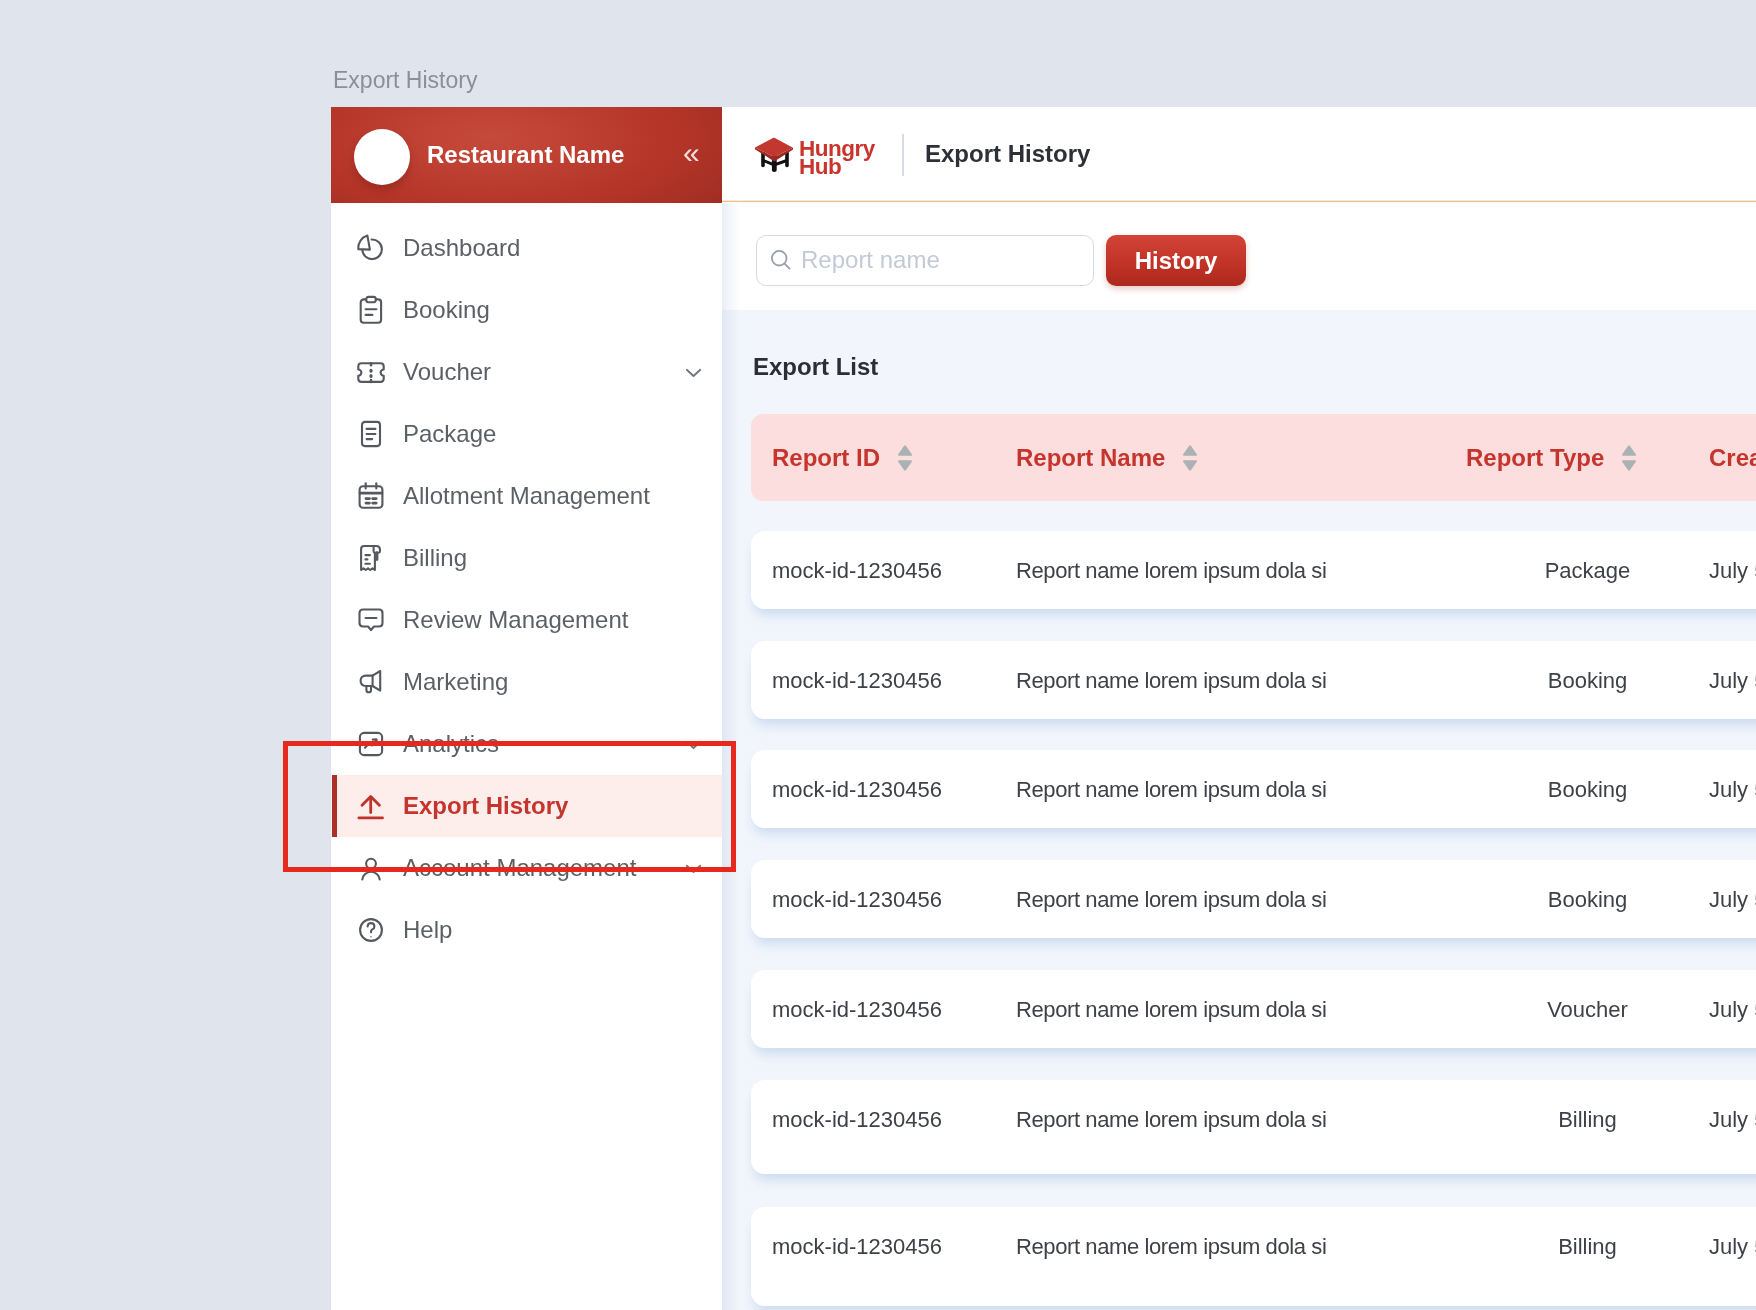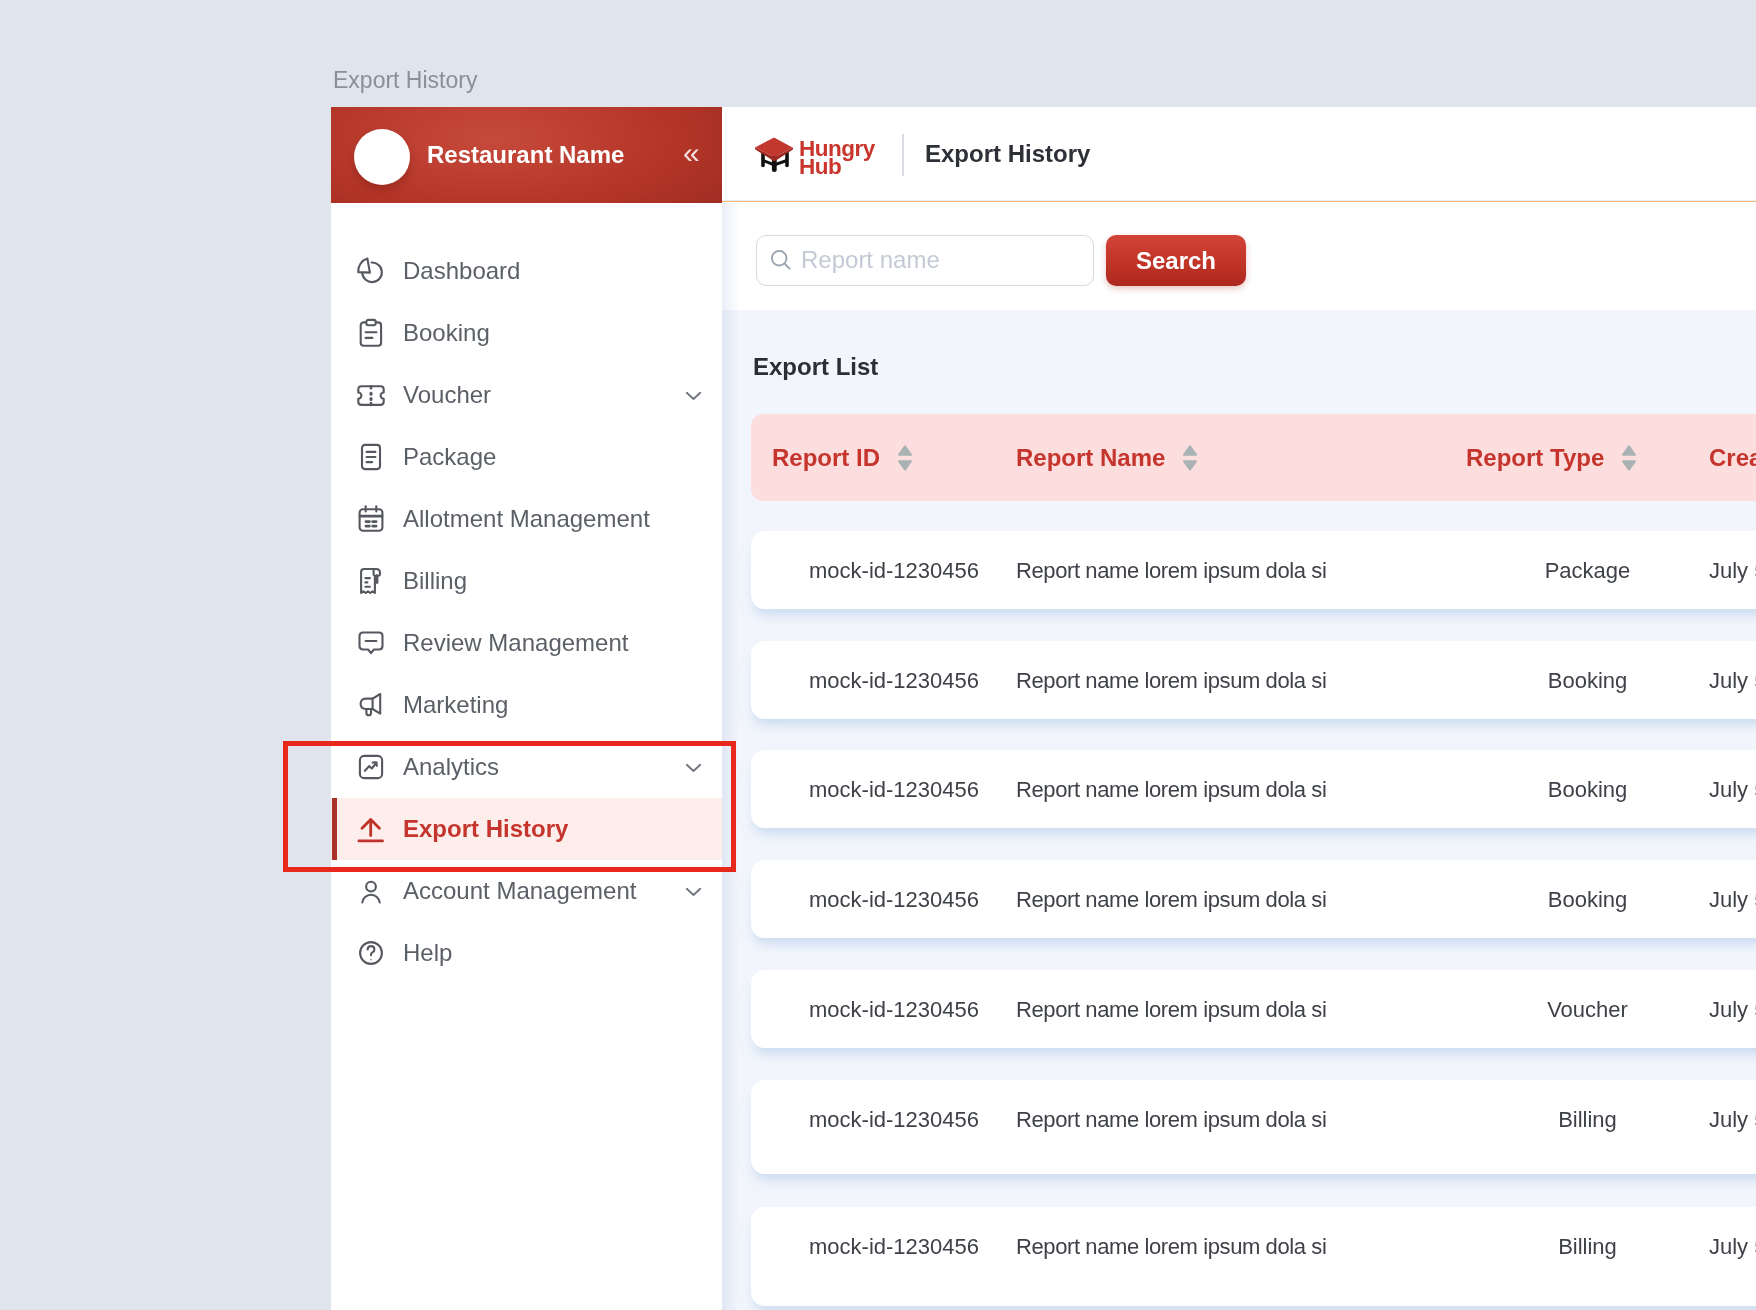--- a/index.html
+++ b/index.html
@@ -6,21 +6,21 @@
 html,body { width:1756px; height:1310px; overflow:hidden; }
 body { background:#e0e4ec; font-family:"Liberation Sans", sans-serif; position:relative; }
 .crumb { position:absolute; left:333px; top:69px; font-size:23px; line-height:23px; color:#8b8f98; }
 
 
 .sidebar { position:absolute; left:331px; top:107px; width:391px; height:1203px; background:#fff; }
 .sb-head { position:relative; height:96px; background:radial-gradient(105% 165% at 41% 32%, #c64a3b 0%, #b43528 45%, #8c251d 96%); }
 .avatar { position:absolute; left:23px; top:22px; width:56px; height:56px; border-radius:50%; background:#fff; box-shadow:0 5px 9px rgba(80,10,5,.25); }
 .sb-name { position:absolute; left:96px; top:0; height:104px; line-height:96px; color:#fff; font-weight:bold; font-size:24px; }
 .sb-coll { position:absolute; left:352px; top:0; height:94px; line-height:92px; color:rgba(255,255,255,.85); font-size:30px; }
-.nav { padding-top:14px;margin-top:23px; }
+.nav { padding-top:14px; }
 .nav-item { position:relative; height:62px; display:flex; align-items:center; padding-left:29px; color:#5b5f66; font-size:24px; }
 .nav-item svg.icn { width:30px; height:30px; flex:0 0 30px; margin-left:-4px; overflow:visible; }
 .nav-item .lbl { margin-left:17px; }
 .nav-item .chev { position:absolute; left:354px; top:50%; margin-top:-4px; }
 .nav-item.active { background:#fdeeec; color:#c5352d; font-weight:bold; }
 .nav-item.active::before { content:""; position:absolute; left:1px; top:0; width:5px; height:62px; background:#a93128; }
 .ic { stroke:#55585e; stroke-width:2.1; fill:none; stroke-linecap:round; stroke-linejoin:round; }
 .icr { stroke:#bf332b; stroke-width:2.8; fill:none; stroke-linecap:round; stroke-linejoin:round; }
 
 
@@ -30,21 +30,21 @@
 .tb-title { position:absolute; left:203px; top:0; height:94px; line-height:94px; font-size:24px; font-weight:bold; color:#2d3036; }
 .searchrow { position:absolute; left:0; top:95px; width:1034px; height:108px; background:#fff; }
 .s-input { position:absolute; left:34px; top:33px; width:338px; height:51px; border:1.5px solid #d5dae4; border-radius:10px; background:#fff; }
 .s-input .ph { position:absolute; left:44px; top:0; height:47px; line-height:47px; font-size:24px; color:#c3c9d5; }
 .s-btn { position:absolute; left:384px; top:33px; width:140px; height:51px; border-radius:10px; background:linear-gradient(180deg,#d24437 0%, #c23327 55%, #ac281d 100%); color:#fff; font-weight:bold; font-size:24px; text-align:center; line-height:51px; box-shadow:0 3px 6px rgba(160,40,30,.25); }
 .content { position:absolute; left:0; top:203px; width:1034px; height:1000px; background:#f2f6fc; overflow:hidden; }
 .h-export { position:absolute; left:31px; top:44px; font-size:24px; line-height:26px; font-weight:bold; color:#2b2e34; }
 .thead { position:absolute; left:29px; top:104px; width:1360px; height:87px; background:#fbdedd; border-radius:12px; display:flex; align-items:center; padding-left:21px; }
 .th { display:flex; align-items:center; font-size:24px; font-weight:bold; color:#c5352d; }
 .th svg { margin-left:18px; }
-.c1 { width:244px;text-align:center; } .c2 { width:450px; } .row .c2 { letter-spacing:-0.4px; }
+.c1 { width:244px; } .c2 { width:450px; } .row .c2 { letter-spacing:-0.4px; }
 .c3 { width:243px;text-align:center; } .c4 { width:384px; }
 .row { position:absolute; left:29px; width:1360px; background:#fff; border-radius:14px; box-shadow:0 9px 12px -3px rgba(172,196,231,.55); display:flex; padding:27px 0 0 21px; font-size:22px; line-height:25px; color:#3e4147; }
 .shadowstrip { position:absolute; left:722px; top:203px; width:18px; height:1107px; background:linear-gradient(to right, rgba(150,172,208,.20), rgba(150,172,208,0)); z-index:5; }
 .annot { position:absolute; left:283px; top:741px; width:453px; height:131px; border:5px solid #e8281d; z-index:50; }
 </style>
 </head>
 <body>
 <div class="crumb">Export History</div>
 
 <div class="sidebar">
@@ -214,21 +214,21 @@
     <div class="tb-title">Export History</div>
   </div>
   <div class="searchrow">
     <div class="s-input">
       <svg style="position:absolute;left:12px;top:12px" width="24" height="24" viewBox="0 0 24 24">
           <circle cx="10.2" cy="10.2" r="7.3" fill="none" stroke="#98a0ad" stroke-width="1.8"></circle>
           <line x1="15.8" y1="15.8" x2="20.6" y2="20.6" stroke="#98a0ad" stroke-width="1.8" stroke-linecap="round"></line>
         </svg>
       <div class="ph">Report name</div>
     </div>
-    <div class="s-btn">Search</div>
+    <div class="s-btn">History</div>
   </div>
   <div class="content">
     <div class="h-export">Export List</div>
     <div class="thead">
       <div class="th c1">Report ID
         <svg width="14" height="28" viewBox="0 0 14 28">
             <path d="M7 2.2 L13 10.8 H1 Z" fill="#aab2b4" stroke="#aab2b4" stroke-width="2" stroke-linejoin="round"></path>
             <path d="M7 25.8 L13 17.2 H1 Z" fill="#aab2b4" stroke="#aab2b4" stroke-width="2" stroke-linejoin="round"></path>
           </svg>
       </div>

